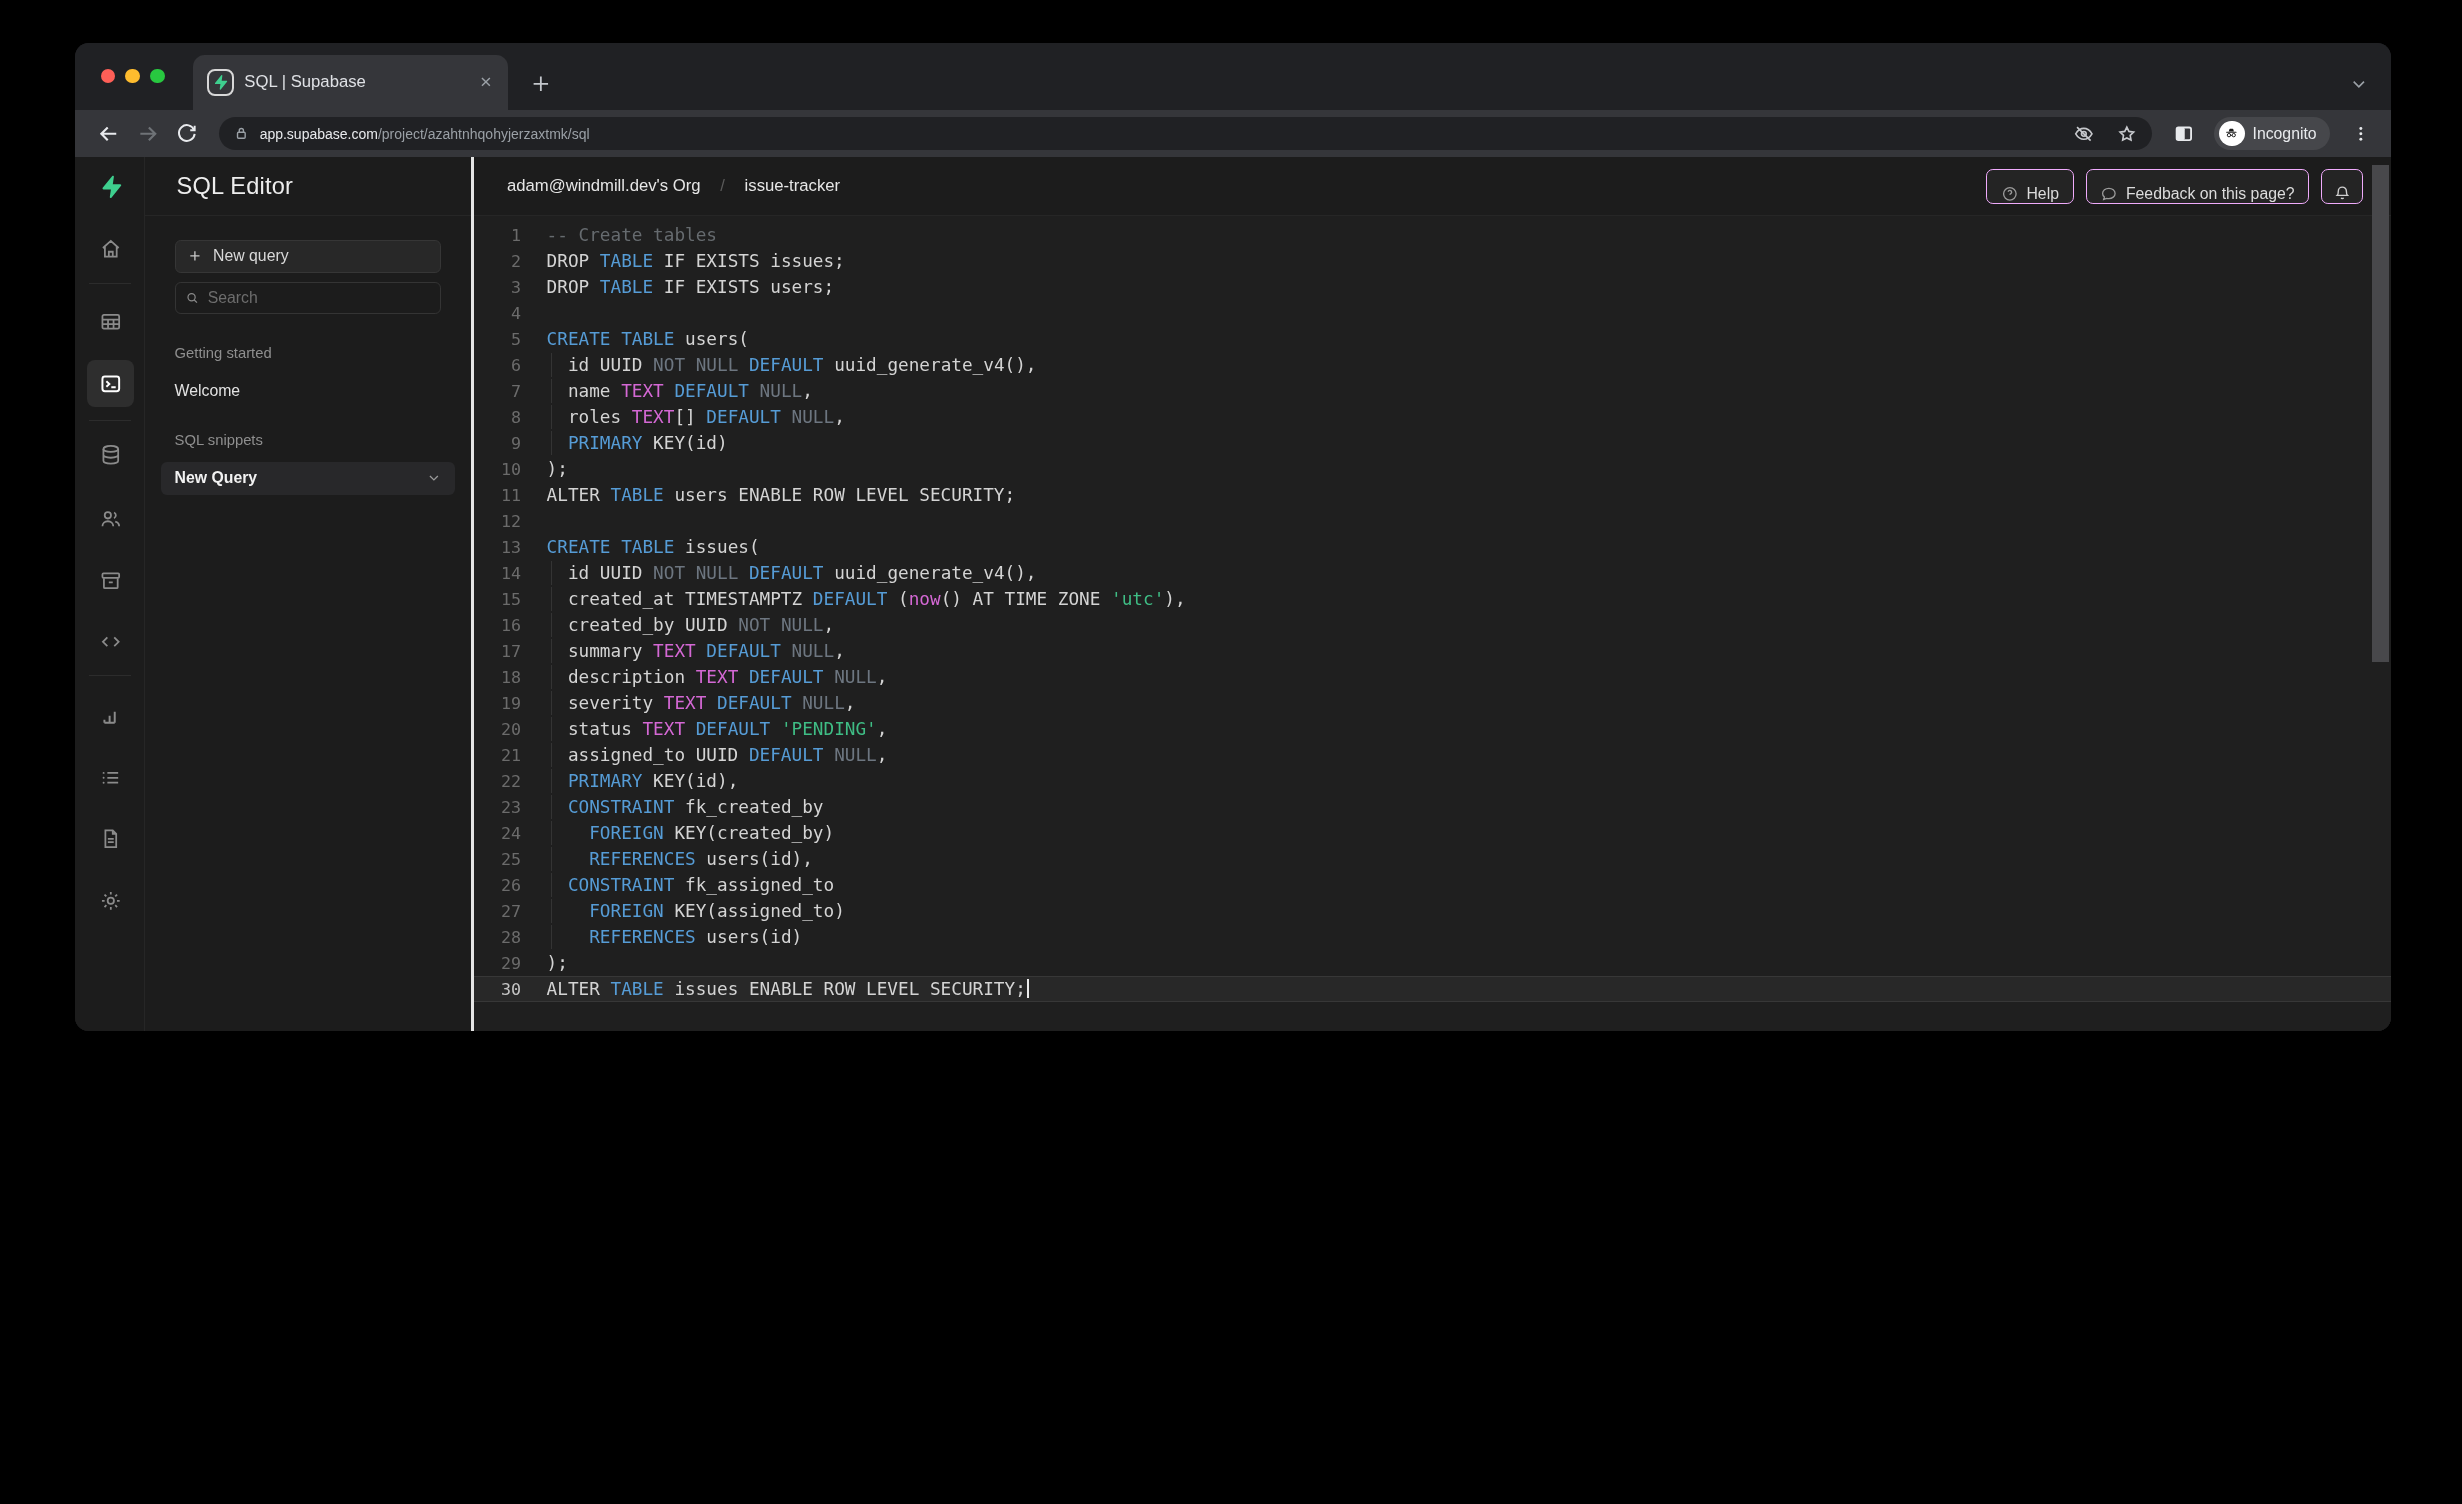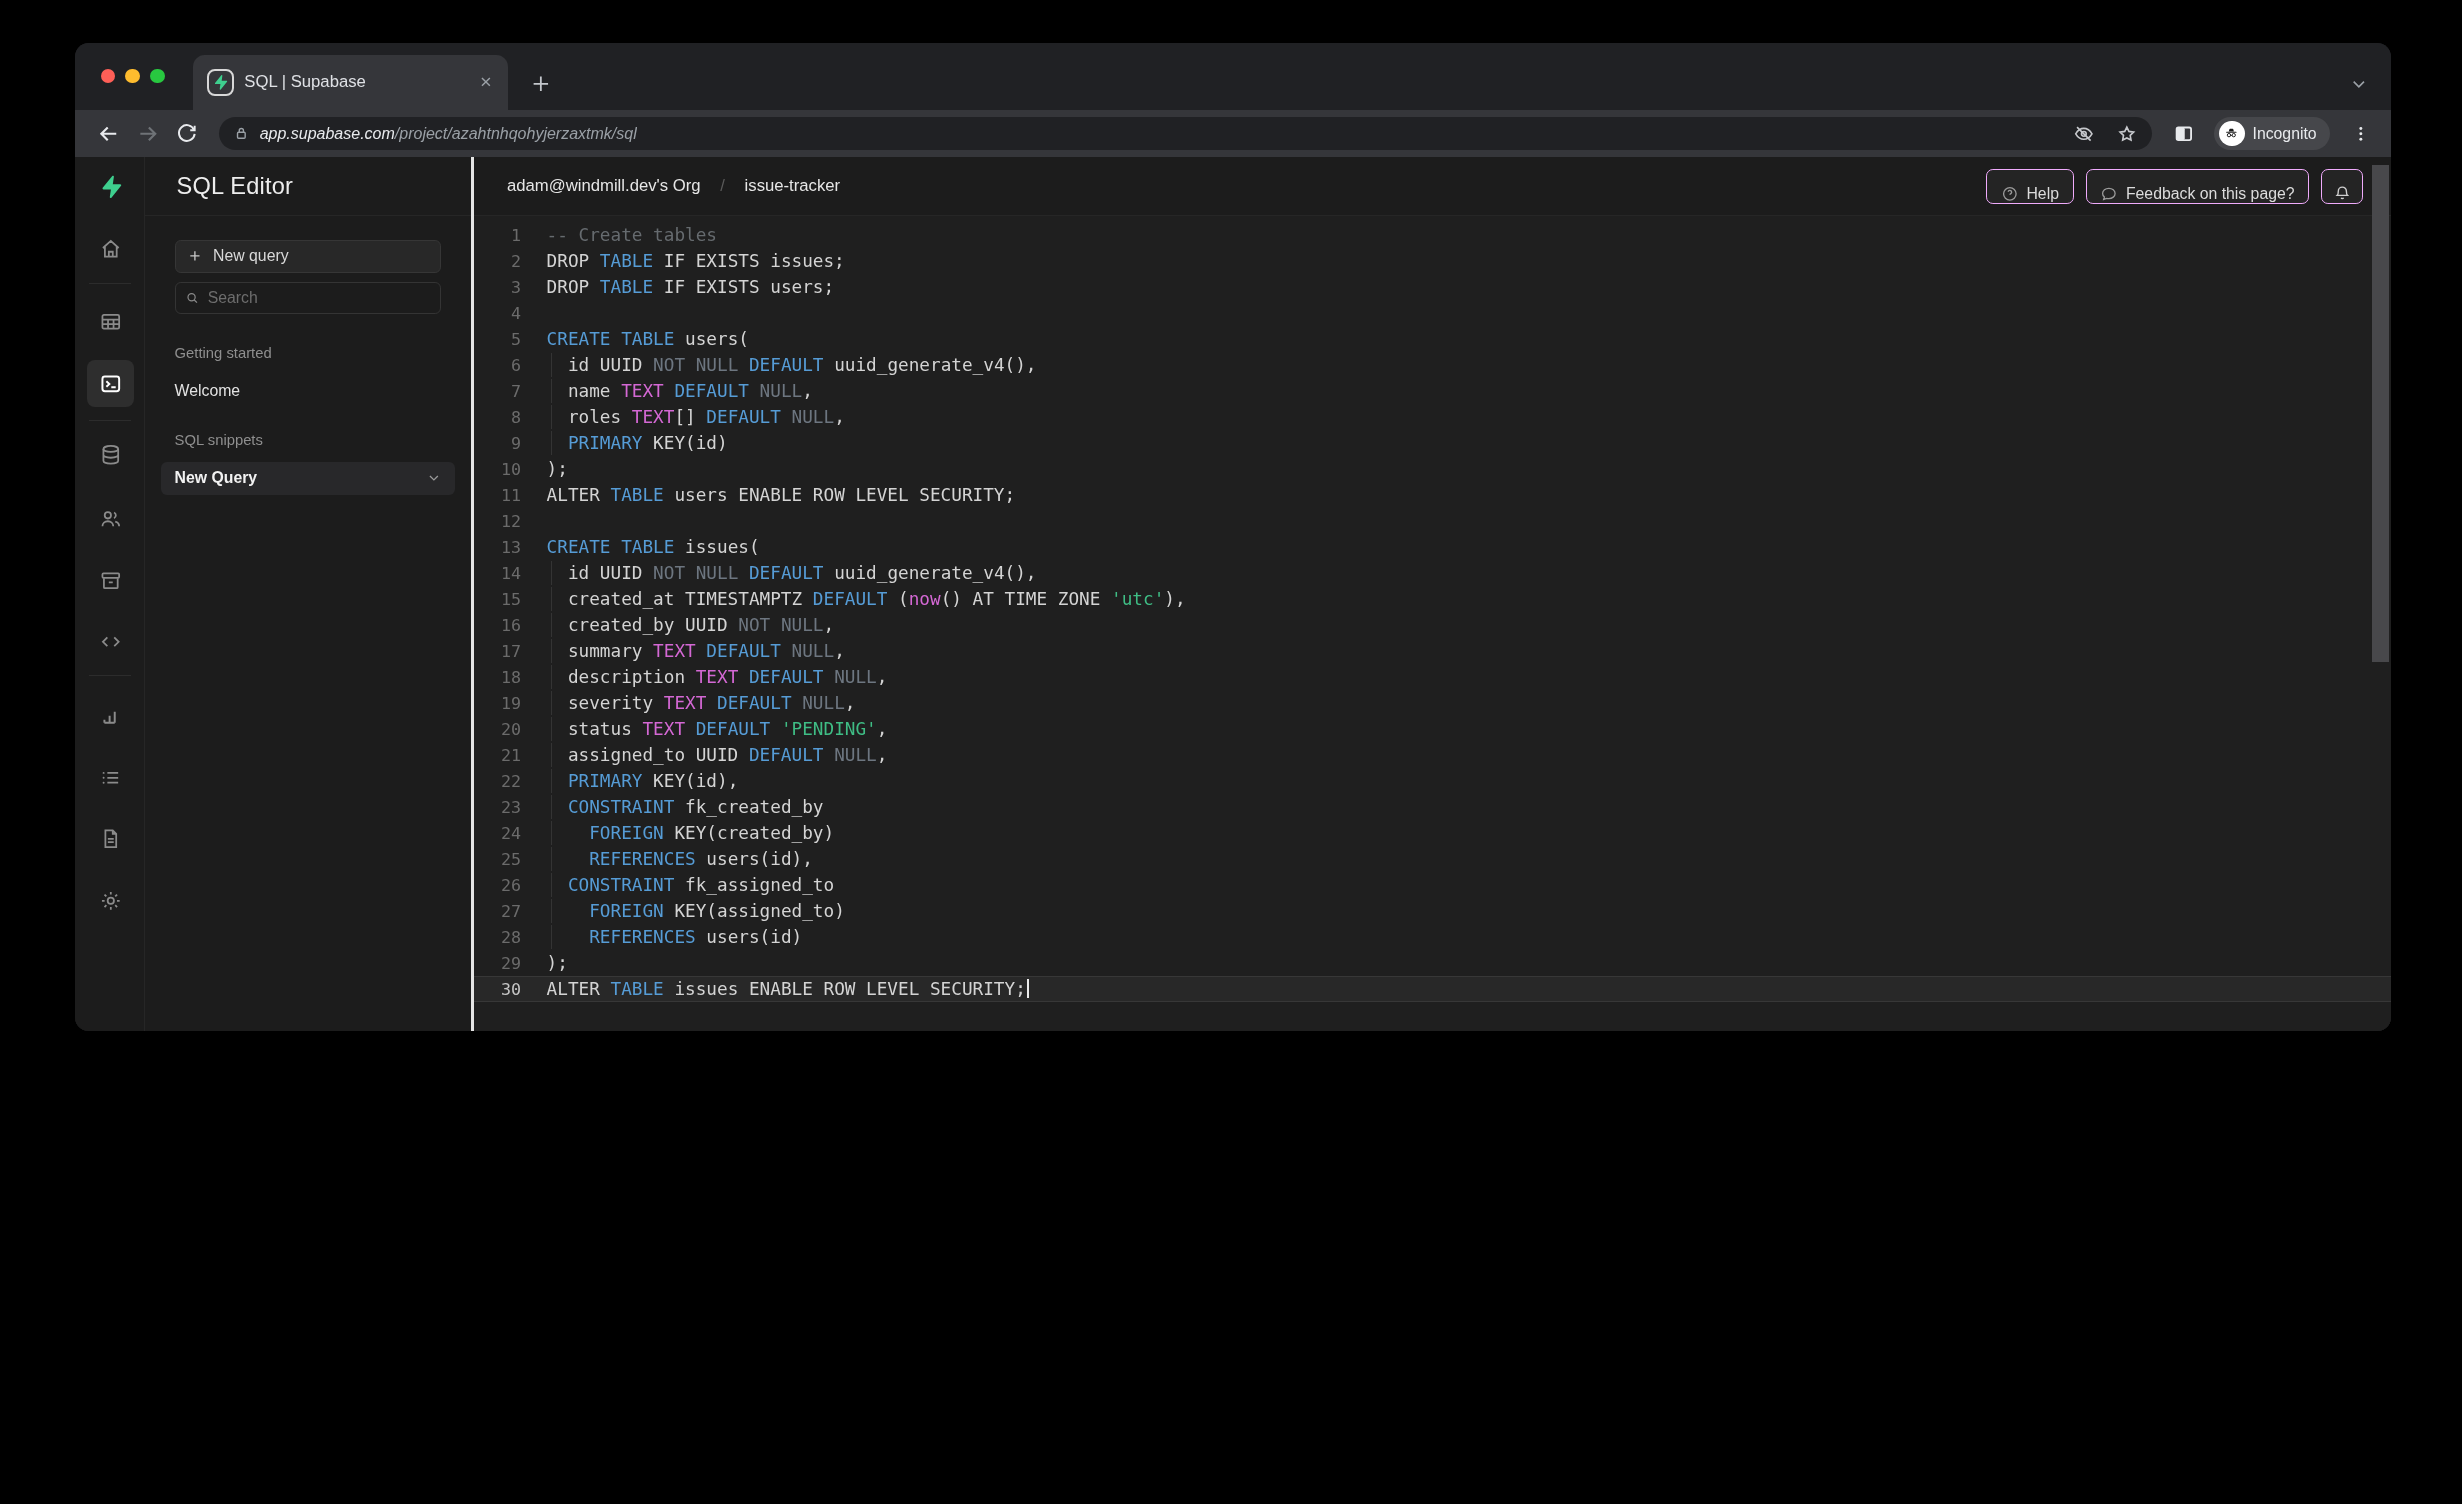--- a/index.html
+++ b/index.html
@@ -21,21 +21,21 @@
   .icon-btn { display:flex; align-items:center; justify-content:center; }
   .newtab { position:absolute; left:451px; top:25.6px; width:29.6px; height:29.6px; }
   .tabsearch { position:absolute; right:19.7px; top:27.6px; width:25.6px; height:25.6px; }
 
   
   .toolbar { height:47px; background:#35363a; display:flex; align-items:center;
              padding:0 13.8px 0 17.7px; gap:5.9px; }
   .nav-ic { width:33px; height:33px; display:flex; align-items:center; justify-content:center; }
   .omnibox { flex:1; height:33px; margin:0 9.9px; background:#202124; border-radius:16.7px;
              display:flex; align-items:center; padding:0 13.8px; gap:9.9px; min-width:0; }
-  .url { font-size:16px; color:#e8eaed; white-space:nowrap; overflow:hidden;font-style:italic; }
+  .url { font-size:14px; color:#e8eaed; white-space:nowrap; overflow:hidden; }
   .url .path { color:#9aa0a6; }
   .omni-spacer { flex:1; }
   .incog-badge { height:33px; background:#46474b; border-radius:16.7px; display:flex;
                  align-items:center; gap:7.9px; padding:0 13.8px 0 4.9px; margin:0 7.9px; }
   .incog-circle { width:25.6px; height:25.6px; background:#fff; border-radius:50%;
                   display:flex; align-items:center; justify-content:center; }
   .incog-label { color:#e8eaed; font-size:15.8px; }
 
   
   .app { position:absolute; top:114px; left:0; right:0; bottom:0; background:#1c1c1c; }

